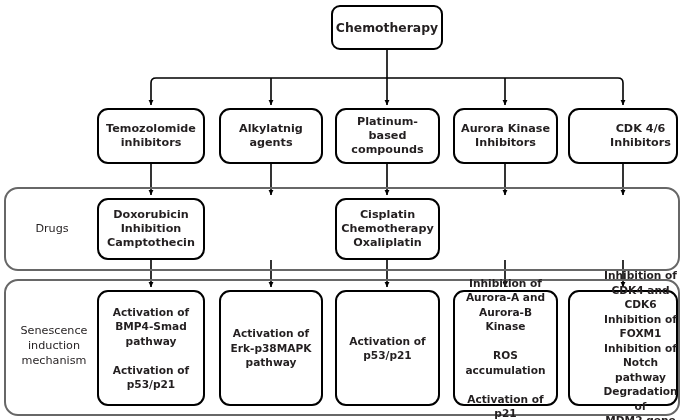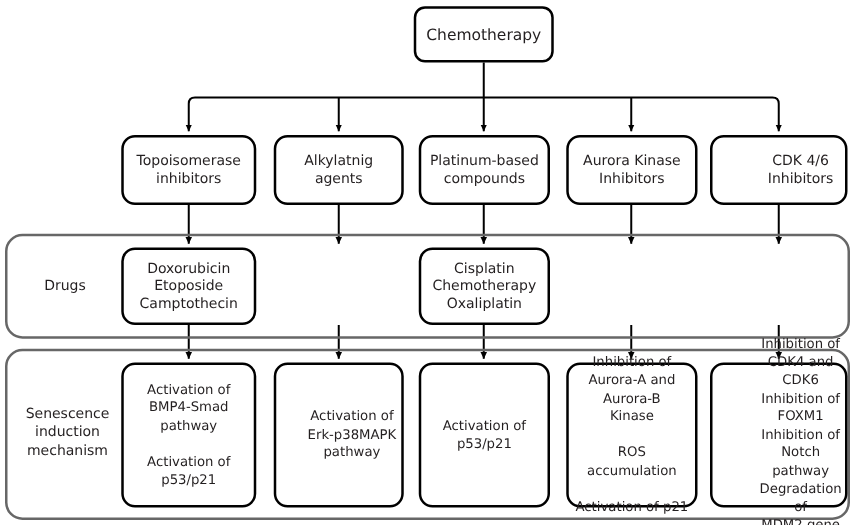--- a/index.html
+++ b/index.html
@@ -62,20 +62,21 @@
     box-sizing: border-box;
     border: 2px solid #000000;
     border-radius: 11px;
     background: #ffffff;
     display: flex;
     align-items: center;
     justify-content: center;
     text-align: center;
     z-index: 3;
     padding: 2px 4px;
+    font-weight: bold;
   }
   .node .txt {
     white-space: pre-line;
     line-height: 14px;
     font-size: 11.2px;
     color: #231f20;
   }
 
   
   #node-root {
@@ -86,21 +87,21 @@
 
   
   .row-class { top: 108px; height: 56px; }
   
   .row-drug  { top: 198px; height: 62px; }
   
   .row-mech  { top: 290px; height: 116px; }
   .row-mech .txt { line-height: 14.5px; font-size: 10.6px; }
 
   .col-1 { left: 97px;  width: 108px; }
-  .col-2 { left: 219px; width: 104px; justify-content: flex-end; }
+  .col-2 { left: 219px; width: 104px; }
   .col-3 { left: 335px; width: 105px; }
   .col-4 { left: 453px; width: 105px; }
   .col-5 { left: 568px; width: 110px; padding-left: 39px; }
 
   #node-class-5 .txt { font-size: 11.2px; }
 </style>
 </head>
 <body>
 
 <div id="canvas">
@@ -141,41 +142,41 @@
   <div class="panel-label" id="label-mech">Senescence
 induction
 mechanism</div>
   <div class="panel-label" id="label-drugs">Drugs</div>
 
   <div class="node" id="node-root">
     <span class="txt">Chemotherapy</span>
   </div>
 
   <div class="node row-class col-1" id="node-class-1">
-    <span class="txt">Topoisomerase
+    <span class="txt">Temozolomide
 inhibitors</span>
   </div>
   <div class="node row-class col-2" id="node-class-2">
     <span class="txt">Alkylatnig agents</span>
   </div>
   <div class="node row-class col-3" id="node-class-3">
     <span class="txt">Platinum-based
 compounds</span>
   </div>
   <div class="node row-class col-4" id="node-class-4">
     <span class="txt">Aurora Kinase
 Inhibitors</span>
   </div>
   <div class="node row-class col-5" id="node-class-5">
     <span class="txt">CDK 4/6 Inhibitors</span>
   </div>
 
   <div class="node row-drug col-1" id="node-drug-1">
     <span class="txt">Doxorubicin
-Etoposide
+Inhibition
 Camptothecin</span>
   </div>
   <div class="node row-drug col-3" id="node-drug-3">
     <span class="txt">Cisplatin
 Chemotherapy
 Oxaliplatin</span>
   </div>
 
   <div class="node row-mech col-1" id="node-mech-1">
     <span class="txt">Activation of

